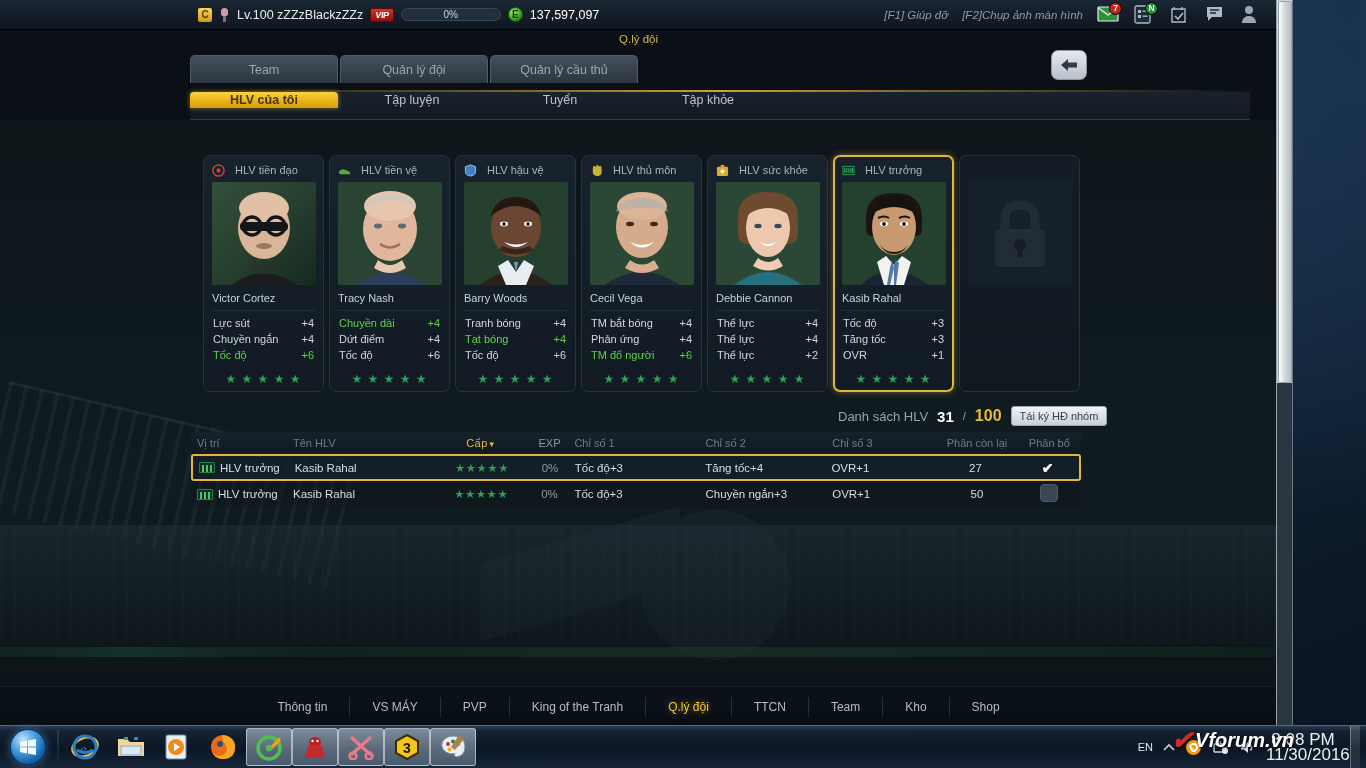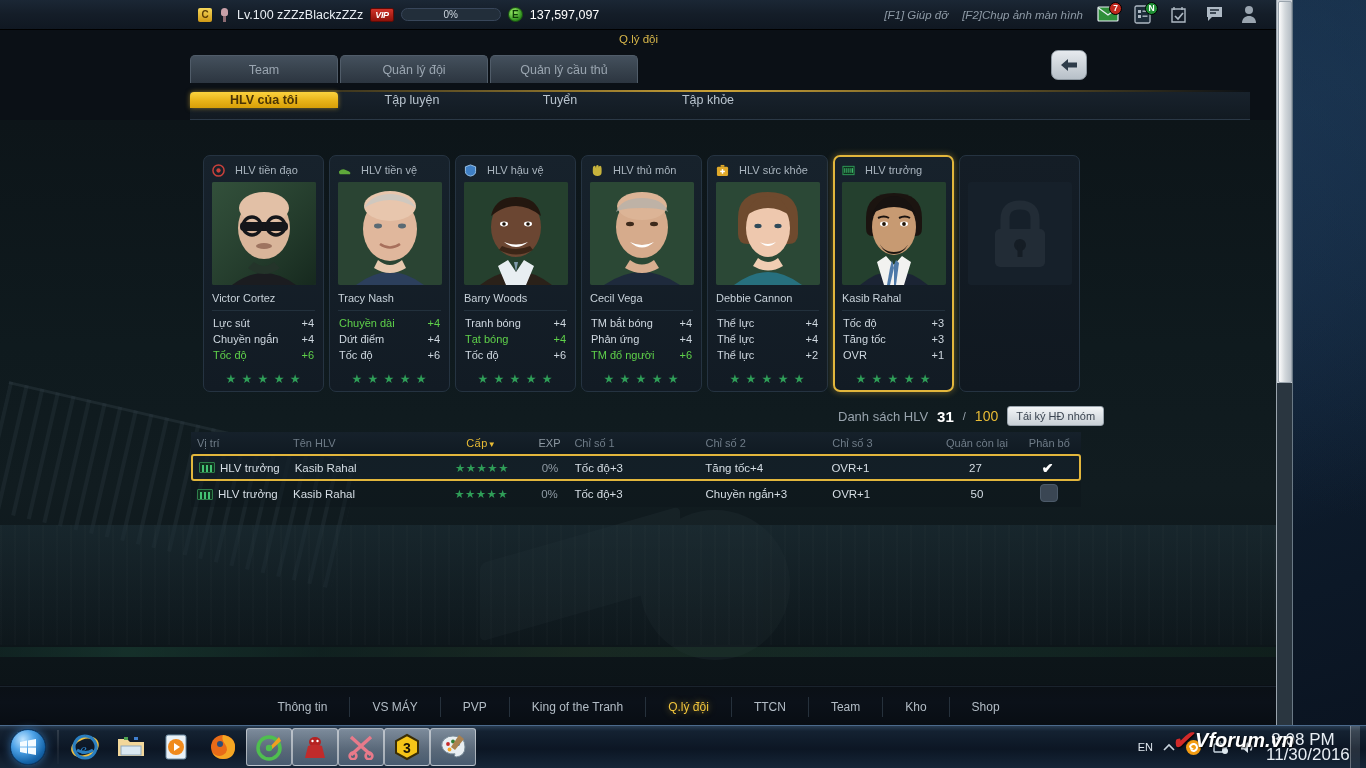--- a/index.html
+++ b/index.html
@@ -169,21 +169,21 @@
   .cstars{ text-align:center; color:#2f9e58; font-size:12px; letter-spacing:1px; margin-top:9px; }
   .lockwrap{ width:104px;height:103px; margin:20px auto 0; display:flex;align-items:center;justify-content:center;
     background:#16202a; border-radius:3px; }
   
   .cphoto svg{ position:absolute; left:0; top:0; }
   
   #listinfo{ position:absolute; top:406px; left:838px; display:flex; align-items:center; gap:9px; }
   #listinfo .lab{ font-size:13px; color:#98a3ad; }
   #listinfo .cur{ font-size:15px; color:#fff; font-weight:bold; }
   #listinfo .sep{ font-size:11px; color:#9aa4ae; }
-  #listinfo .max{ font-size:14px; color:#e8bb35; font-weight:normal; }
+  #listinfo .max{ font-size:16px; color:#e8bb35; font-weight:bold; }
   #renewbtn{ padding:3px 8px; font-size:11px; color:#3a4450; border-radius:3px; cursor:pointer;
     background:linear-gradient(180deg,#f2f5f7,#c9d0d6); border:1px solid #9aa4ad; }
   
   #tablewrap{ position:absolute; top:432px; left:191px; width:890px; }
   .thead{ display:flex; height:22px; align-items:center;
     background:linear-gradient(180deg,#16212b,#101a22); font-size:11px; color:#6f7c88; }
   .trow{ display:flex; height:26px; align-items:center; font-size:11.5px; color:#d6dee5; }
   .trow.sel{ border:2px solid #e2b63c; border-radius:3px; background:rgba(20,32,42,.75); height:27px; }
   .trow.alt{ background:rgba(11,19,26,.35); }
   .c-pos{ width:100px; display:flex; align-items:center; gap:5px; padding-left:6px; }
@@ -597,21 +597,21 @@
       <div class="thead">
         <div class="c-pos">Vị trí</div>
         <div class="c-name">Tên HLV</div>
         <div class="c-lvl" style="color:#e8bb35">
           <span>Cấp</span><span class="sortcar">▼</span>
         </div>
         <div class="c-exp">EXP</div>
         <div class="c-s1">Chỉ số 1</div>
         <div class="c-s2">Chỉ số 2</div>
         <div class="c-s3">Chỉ số 3</div>
-        <div class="c-left">Quản còn lại</div>
+        <div class="c-left">Phân còn lại</div>
         <div class="c-alloc">Phân bổ</div>
       </div>
 
       <div class="trow sel">
         <div class="c-pos">
           <span class="lvlbadge"></span>
           <span>HLV trưởng</span>
         </div>
         <div class="c-name">Kasib Rahal</div>
         <div class="c-lvl">★★★★★</div>

